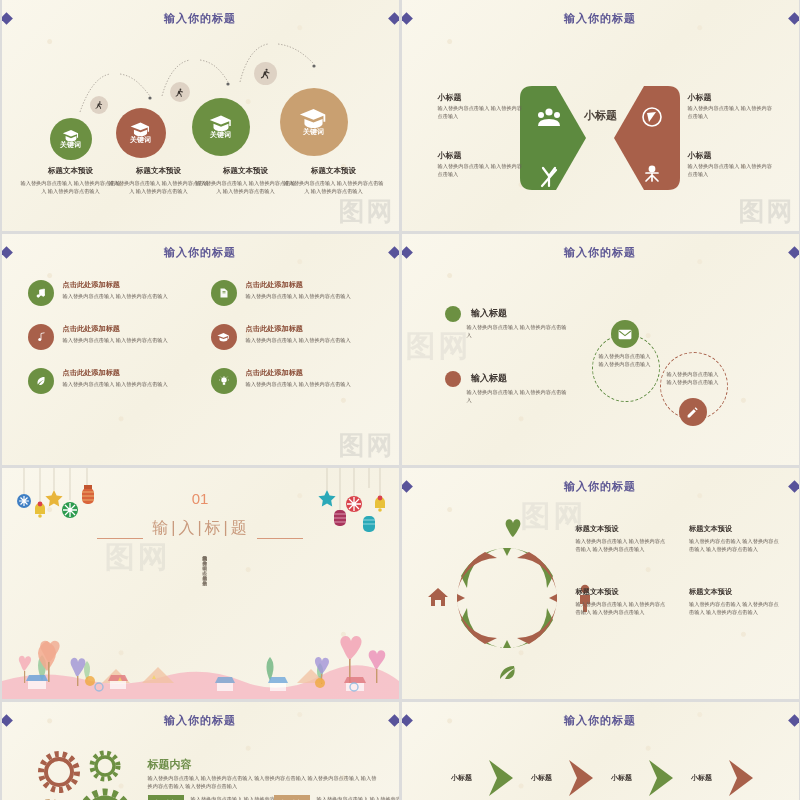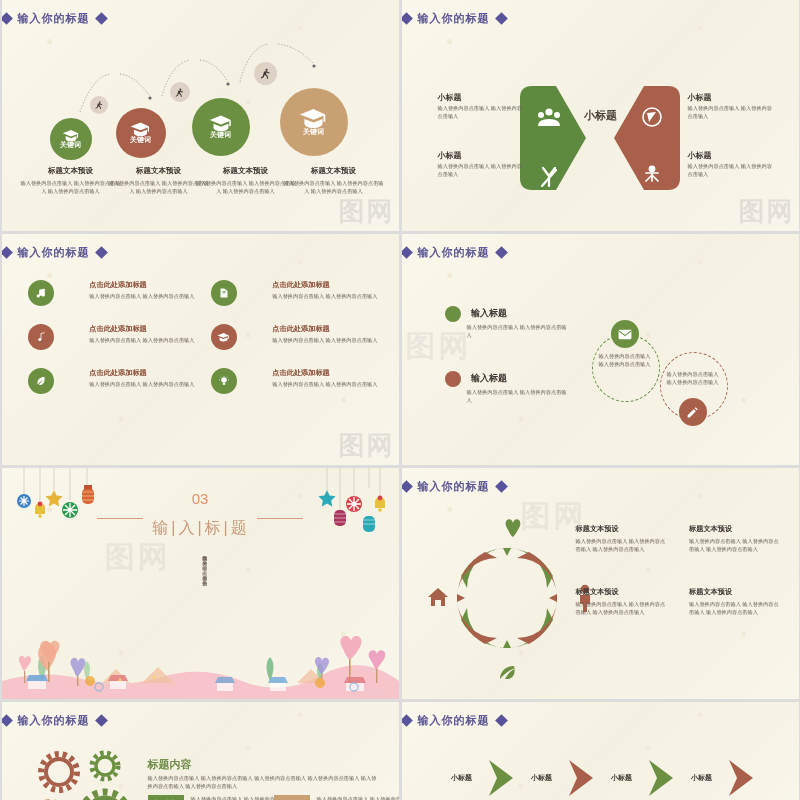--- a/index.html
+++ b/index.html
@@ -13,21 +13,21 @@
        radial-gradient(circle at 12% 18%, rgba(225,205,170,.28) 0 2px, transparent 3px),
        radial-gradient(circle at 62% 44%, rgba(225,205,170,.22) 0 2px, transparent 3px),
        radial-gradient(circle at 86% 72%, rgba(225,205,170,.25) 0 2px, transparent 3px),
        radial-gradient(circle at 30% 80%, rgba(230,210,180,.25) 0 2px, transparent 3px),
        radial-gradient(circle at 75% 12%, rgba(230,210,180,.20) 0 2px, transparent 3px),
        linear-gradient(135deg,#faf7ec 0%,#f5f1e2 50%,#f8f5ea 100%);
      opacity:1;z-index:0;}
   .slide>*{position:relative;z-index:1;}
 
   
-  .shead{display:flex;align-items:center;justify-content:flex-start;gap:7px;padding-top:11px;}
+  .shead{display:flex;align-items:center;justify-content:space-between;gap:19px;padding-top:11px;}
   .dia{width:9px;height:9px;background:#58539a;transform:rotate(45deg);display:block;}
   .shead .t{font-size:11px;color:#5d5794;font-weight:bold;letter-spacing:1px;}
 
   
   .wm{position:absolute;right:4px;bottom:2px;font-size:26px;color:rgba(150,150,150,.22);
       font-weight:bold;letter-spacing:2px;z-index:2;pointer-events:none;}
   .wm2{position:absolute;right:30%;top:28%;font-size:30px;color:rgba(160,160,160,.16);
       font-weight:bold;letter-spacing:3px;z-index:2;pointer-events:none;}
 
   
@@ -42,37 +42,37 @@
   .s1 .blk p{margin:3px 0 0;font-size:5.2px;color:#6b625a;line-height:1.55;}
   .hlbl{position:absolute;width:86px;}
   .hlbl h4{margin:0;font-size:8px;font-weight:bold;color:#3d3530;}
   .hlbl p{margin:2px 0 0;font-size:5.2px;color:#6b625a;line-height:1.5;}
   .hcenter{position:absolute;left:172px;top:108px;width:54px;text-align:center;
            font-size:11px;font-weight:bold;color:#4a4138;}
 
   
   .s3grid{position:absolute;left:26px;top:46px;width:350px;
           display:grid;grid-template-columns:1fr 1fr;gap:18px 16px;}
-  .s3item{display:flex;align-items:flex-start;gap:9px;justify-content:space-between;}
+  .s3item{display:flex;align-items:flex-start;gap:9px;}
   .s3ic{width:26px;height:26px;border-radius:50%;flex:0 0 26px;display:flex;
         align-items:center;justify-content:center;color:#fff;}
   .s3tx h4{margin:0;font-size:7.2px;font-weight:bold;color:#8a4c36;}
   .s3tx p{margin:3px 0 0;font-size:5.2px;color:#6b625a;line-height:1.5;}
 
   
   .s4l{position:absolute;left:43px;}
   .s4dot{width:16px;height:16px;border-radius:50%;display:inline-block;vertical-align:middle;}
   .s4h{font-size:9px;font-weight:bold;color:#3d3530;display:inline-block;margin-left:6px;vertical-align:middle;}
   .s4p{font-size:5.2px;color:#6b625a;line-height:1.55;margin:1px 0 0 22px;width:105px;}
   .dc{position:absolute;border-radius:50%;border-width:1.6px;border-style:dashed;}
   .dcT{position:absolute;font-size:5.2px;color:#6b625a;line-height:1.6;text-align:center;width:52px;}
   .s4ic{position:absolute;width:28px;height:28px;border-radius:50%;display:flex;
         align-items:center;justify-content:center;color:#fff;}
   .s5num{position:absolute;left:0;right:0;top:22px;text-align:center;font-size:15px;color:#e8906a;font-weight:300;}
-  .s5t{position:absolute;left:0;right:0;top:50px;display:flex;align-items:flex-start;justify-content:center;gap:8px;}
+  .s5t{position:absolute;left:0;right:0;top:50px;display:flex;align-items:flex-end;justify-content:center;gap:8px;}
   .s5t .ln{width:46px;height:1px;background:#d79a7d;}
   .s5t .tt{font-size:16px;color:#4a4138;letter-spacing:1px;}
   .s5t .tt span{color:#c99a7d;margin:0 1px;font-weight:200;}
   .s5v{position:absolute;left:198px;top:84px;writing-mode:vertical-rl;text-orientation:upright;
        font-size:4.6px;color:#7a6f62;line-height:1.9;height:50px;}
   .scape{position:absolute;left:0;bottom:0;width:100%;height:70px;}
 
   
   .s6txt{position:absolute;display:grid;grid-template-columns:1fr 1fr;gap:34px 22px;left:174px;top:56px;width:205px;}
   .s6txt h4{margin:0;font-size:7.2px;font-weight:bold;color:#3d3530;}
@@ -394,21 +394,21 @@
       <path d="M373 34 a5 5 0 0 1 10 0 v6 h-10z" fill="#e8c13a"></path>
         <circle cx="378" cy="42" r="1.8" fill="#e8c13a"></circle>
         <circle cx="378" cy="30" r="2.4" fill="#d9434b"></circle>
       <rect x="361" y="48" width="12" height="16" rx="5" fill="#2ba9b8"></rect>
         <g stroke="#a9e2e9" stroke-width=".8">
           <line x1="361" y1="52" x2="373" y2="52"></line>
           <line x1="361" y1="56" x2="373" y2="56"></line>
         </g>
     </svg>
 
-    <div class="s5num">03</div>
+    <div class="s5num">01</div>
     <div class="s5t">
       <span class="ln"></span>
       <span class="tt"><span>输</span><span>|</span><span>入</span><span>|</span><span>标</span><span>|</span><span>题</span></span>
       <span class="ln"></span>
     </div>
     <div class="s5v">在没风的地方找太阳 在你的身旁 做暖阳 人暖心 你是幸福的 往后的余生</div>
 
     <svg class="scape" viewBox="0 0 397 70" preserveAspectRatio="none">
       <path d="M0 52 Q40 40 80 50 T160 48 T240 52 T320 46 T397 52 L397 70 L0 70z" fill="#f6b4c0" opacity=".75"></path>
       <g opacity=".85">

